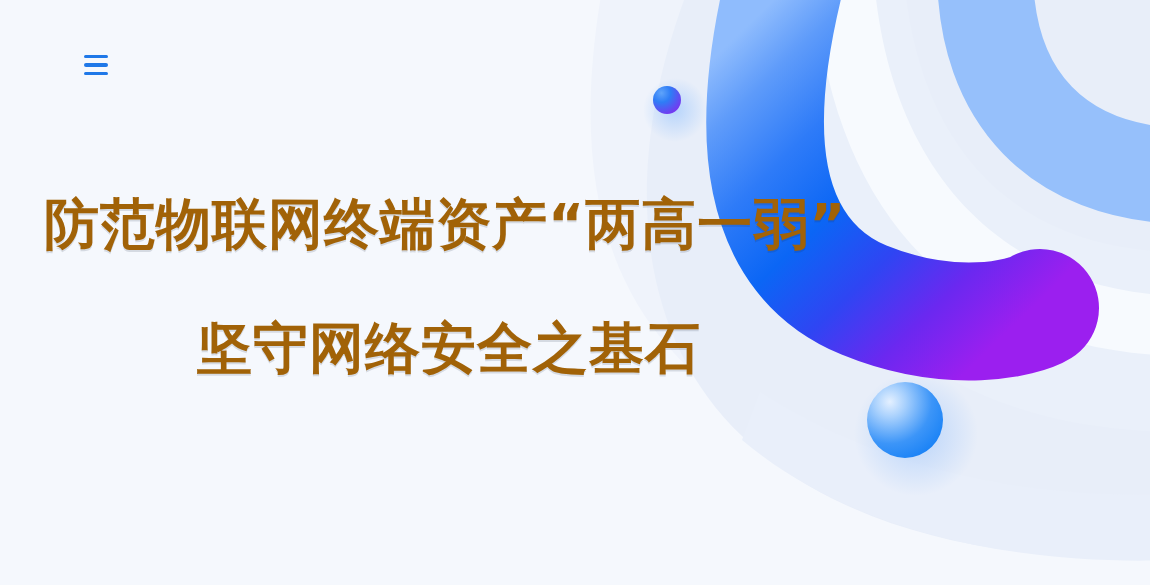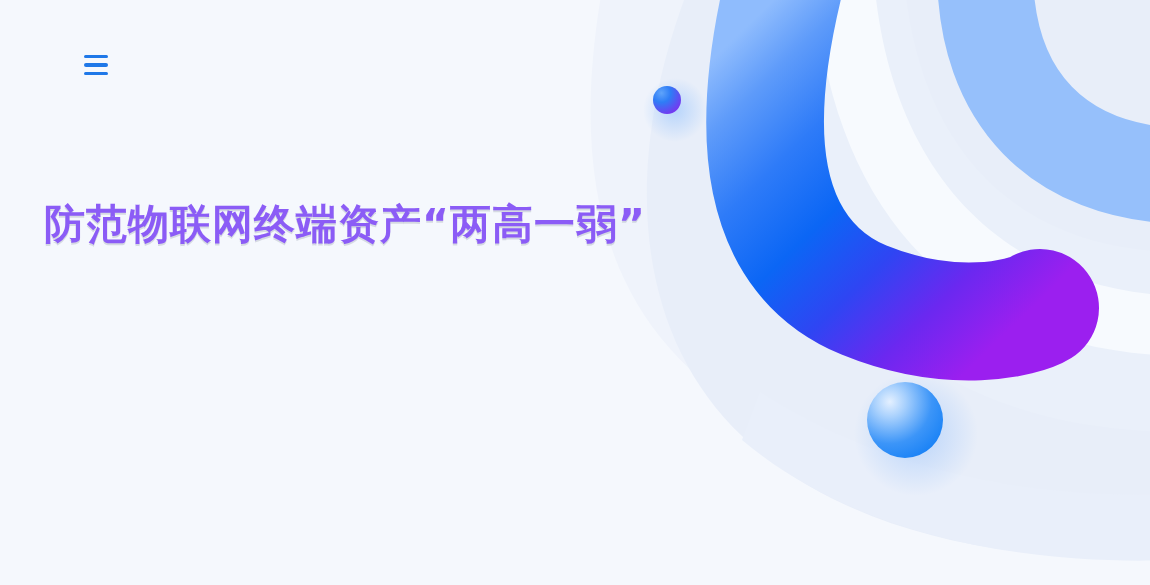--- a/index.html
+++ b/index.html
@@ -59,23 +59,23 @@
   #menu-button .bar.b3 { width: 24px; }
 
   
   #title-block {
     position: absolute;
     left: 0;
     top: 186px;
     width: 900px;
   }
   .title-line {
-    color: #8b5cf6;
+    color: #a16207;
     font-weight: 700;
-    font-size: 41px;
+    font-size: 55px;
     line-height: 76px;
     letter-spacing: 1px;
     white-space: nowrap;
     font-family: "DejaVu Sans", "Liberation Sans", sans-serif;
     text-shadow: 0 2px 0 rgba(19,36,62,0.14);
   }
   #title-line-1 {
     margin-left: 44px;
     text-align: left;
   }
@@ -177,15 +177,16 @@
   </svg>
 
   <button id="menu-button" aria-label="menu" title="菜单">
     <span class="bar b1"></span>
     <span class="bar b2"></span>
     <span class="bar b3"></span>
   </button>
 
   <div id="title-block">
     <div id="title-line-1" class="title-line">防范物联网终端资产“两高一弱”</div>
+    <div id="title-line-2" class="title-line">坚守网络安全之基石</div>
   </div>
 
 </div>
 
 </body></html>

